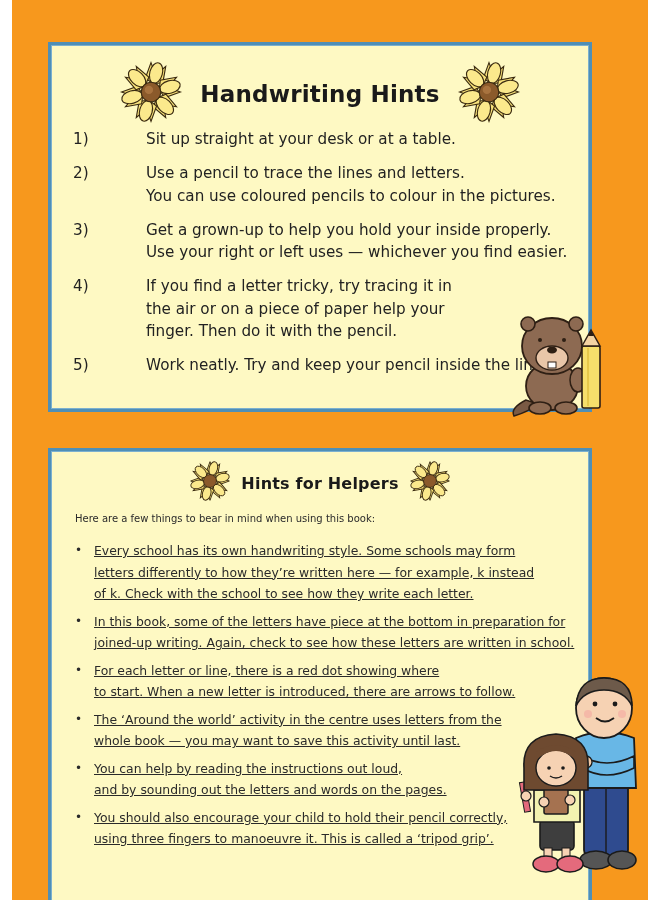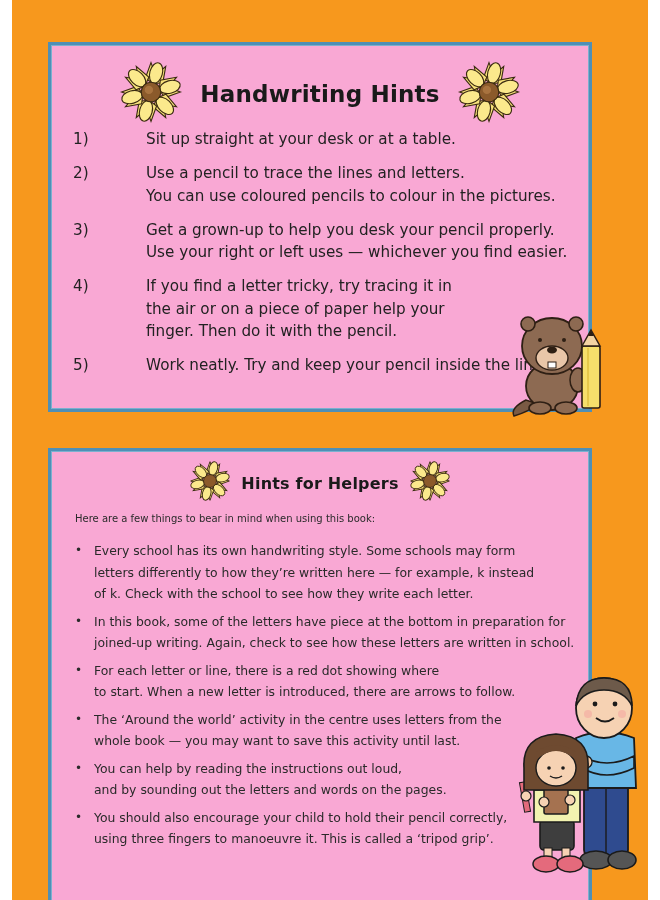--- a/index.html
+++ b/index.html
@@ -8,21 +8,21 @@
     background: #ffffff;
     font-family: "DejaVu Sans", sans-serif;
     color: #1e1e1e;
   }
   .page-bg {
     position: absolute; left: 12px; top: 0; width: 636px; height: 900px;
     background: #f7981d;
   }
   .panel {
     position: absolute; left: 48px; width: 544px;
-    background: #f9a8d4;
+    background: #fef9c3;
     border: 3px solid #4f8fb6;
     box-shadow: 0 0 0 1px #7bb0cf inset;
     box-sizing: border-box;
   }
   .panel-1 { top: 42px; height: 370px; }
   .panel-2 { top: 448px; height: 470px; }
 
   .title-row {
     position: absolute; left: 0; right: 0;
     display: flex; align-items: center; justify-content: center;
@@ -56,21 +56,21 @@
     position: absolute; left: 24px; top: 62px;
     font-size: 10px; color: #2a2a2a; white-space: nowrap;
   }
   .bullet-list {
     position: absolute; left: 24px; top: 89px; right: 10px;
     margin: 0; padding: 0; list-style: none;
     font-size: 12.4px; line-height: 21.5px; color: #2a2a2a;
   }
   .bullet-item { display: flex; margin-bottom: 6px; }
   .bullet-dot { width: 19px; flex: 0 0 19px; font-size: 12px; }
-  .bullet-lines { display: flex; flex-direction: column; }
+  .bullet-lines { display: flex; flex-direction: column; text-decoration: underline; }
   .bullet-line { white-space: nowrap; }
 
   .illus { position: absolute; }
   .beaver { left: 508px; top: 300px; width: 112px; height: 118px; }
   .family { left: 500px; top: 672px; width: 148px; height: 206px; }
 </style>
 </head>
 <body>
 
 <div class="page-bg"></div>
@@ -148,21 +148,21 @@
     <li class="hint-item">
       <span class="hint-num">2)</span>
       <span class="hint-lines">
         <span class="hint-line">Use a pencil to trace the lines and letters.</span>
         <span class="hint-line">You can use coloured pencils to colour in the pictures.</span>
       </span>
     </li>
     <li class="hint-item">
       <span class="hint-num">3)</span>
       <span class="hint-lines">
-        <span class="hint-line">Get a grown-up to help you desk your pencil properly.</span>
+        <span class="hint-line">Get a grown-up to help you hold your inside properly.</span>
         <span class="hint-line">Use your right or left uses — whichever you find easier.</span>
       </span>
     </li>
     <li class="hint-item">
       <span class="hint-num">4)</span>
       <span class="hint-lines">
         <span class="hint-line">If you find a letter tricky, try tracing it in</span>
         <span class="hint-line">the air or on a piece of paper help your</span>
         <span class="hint-line">finger.  Then do it with the pencil.</span>
       </span>

